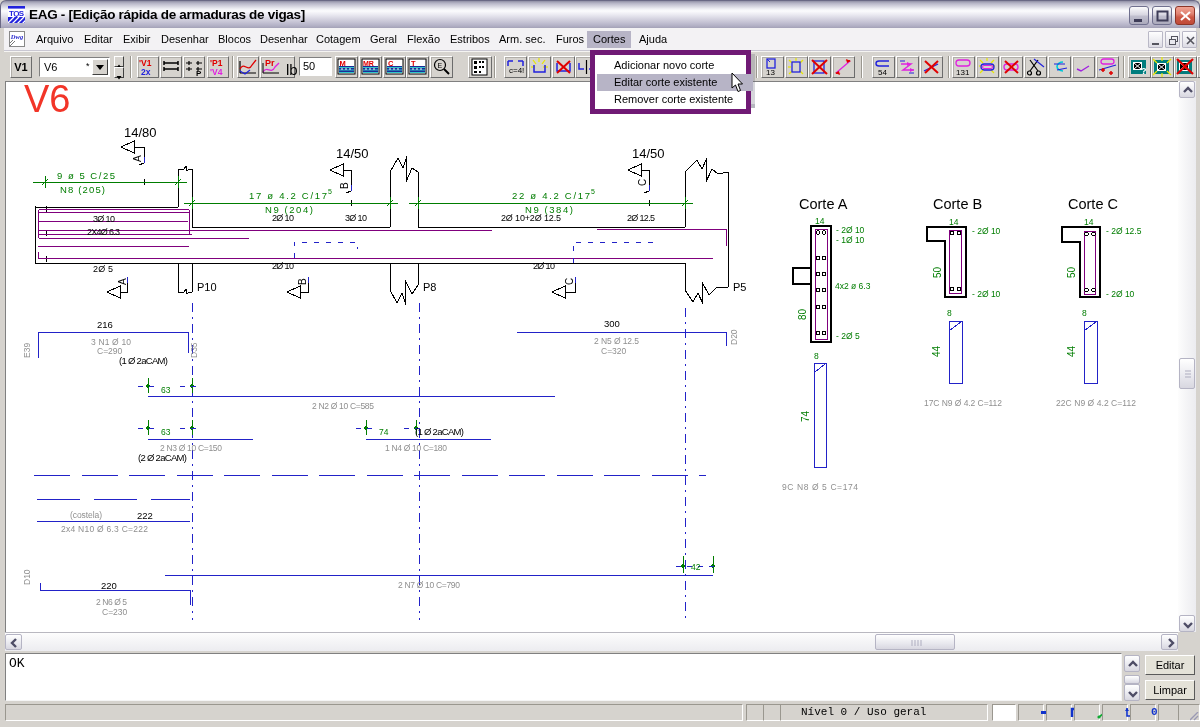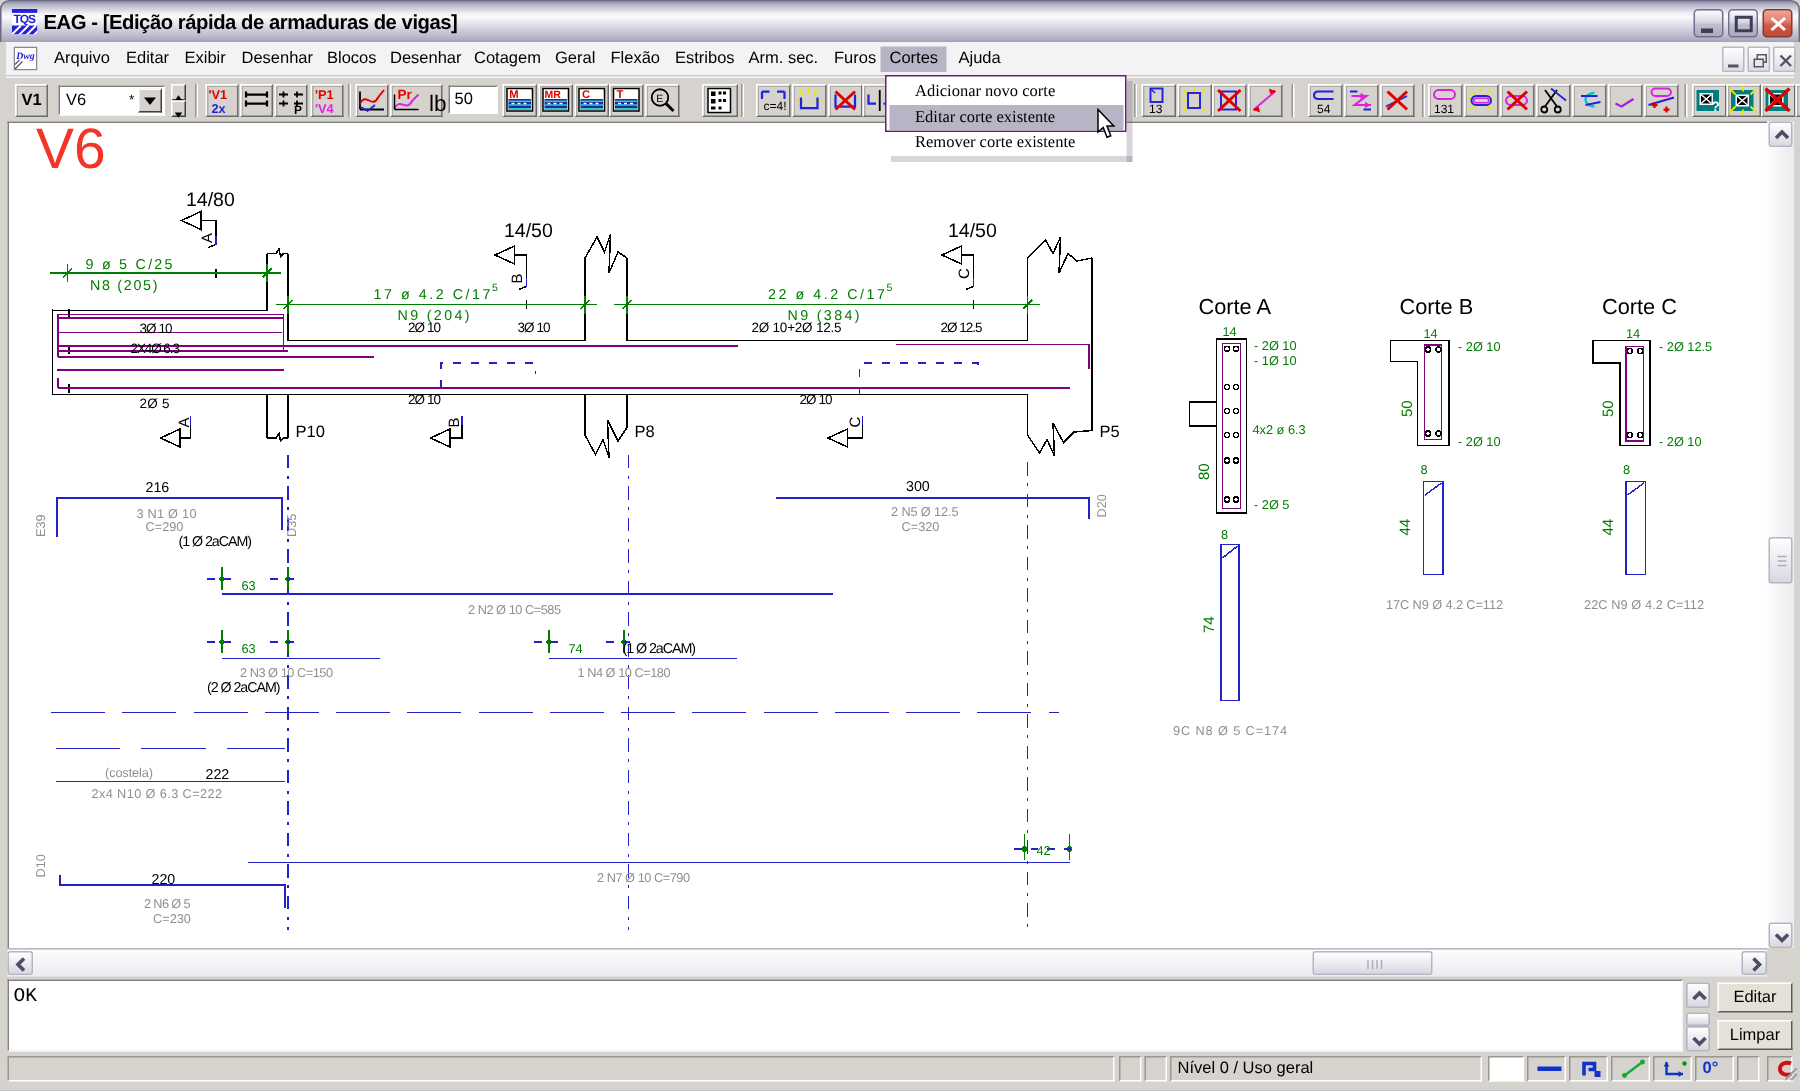--- a/index.html
+++ b/index.html
@@ -37,23 +37,23 @@
 .sbtn { position:absolute; background:linear-gradient(180deg,#fff,#e8e8ee 60%,#d8d7e0); border:1px solid #b5b4c4; border-radius:2px; color:#4e4d66; }
 .sbtn svg{position:absolute;left:0;top:0;}
 
 #msg { position:absolute; left:5px; top:652px; width:1191px; height:50px; background:#d6d3ce; }
 #msgbox { position:absolute; left:0; top:1px; width:1117px; height:48px; background:#fff; border:1px solid; border-color:#808080 #f5f5f5 #f5f5f5 #808080; font-family:"Liberation Mono",monospace; font-size:13px; padding:2px 3px; }
 .graybtn { position:absolute; width:50px; height:20px; background:#e4e2d8;
   border-top:1px solid #fff; border-left:1px solid #fff; border-right:1px solid #5a5a5a; border-bottom:1px solid #5a5a5a;
   font-size:11px; text-align:center; line-height:18px; color:#000; }
 
 #statusbar { position:absolute; left:4px; top:703px; width:1192px; height:19px; background:#d6d3ce; }
-.spanel { position:absolute; top:1px; height:17px; border:1px solid; border-color:#9a978f #fff #fff #9a978f; background:#d6d3ce; font-size:11px; line-height:15px; padding-left:4px; color:#000; }
-
-#popup { position:absolute; left:590px; top:50px; width:161px; height:38px; background:#fff; border:1px solid #701a75; z-index:50;font-family:Liberation Serif, serif; }
+.spanel { position:absolute; top:1px; height:17px; border:1px solid; border-color:#9a978f #fff #fff #9a978f; background:#d6d3ce; font-size:11px; line-height:15px; padding-left:20px; color:#000;font-family:Liberation Mono, monospace; }
+
+#popup { position:absolute; left:590px; top:50px; width:161px; height:64px; background:#fff; border:5px solid #701a75; z-index:50; }
 #popup .pit { position:absolute; left:2px; width:156px; height:17px; font-size:11px; line-height:17px; padding-left:17px; color:#000; }
 #popupshadow { position:absolute; left:594px; top:104px; width:161px; height:4px; background:rgba(90,90,110,0.25); z-index:49;}
 #popupshadow2 { position:absolute; left:751px; top:54px; width:4px; height:54px; background:rgba(90,90,110,0.25); z-index:49;}
 #cursor { position:absolute; left:731px; top:72px; z-index:60; }
 </style>
 </head>
 <body>
 <div id="win">
   <div id="titlebar">
     <span id="tqsicon"><svg width="17" height="17" viewBox="0 0 17 17">

